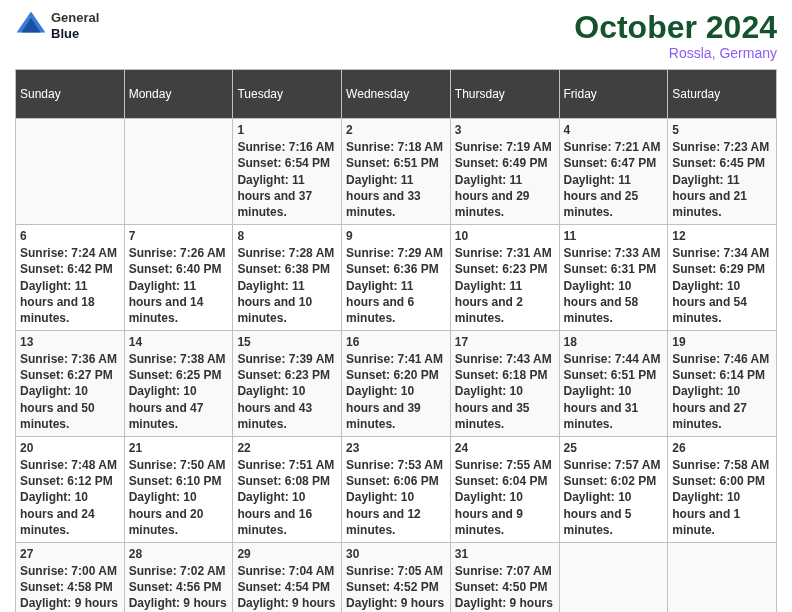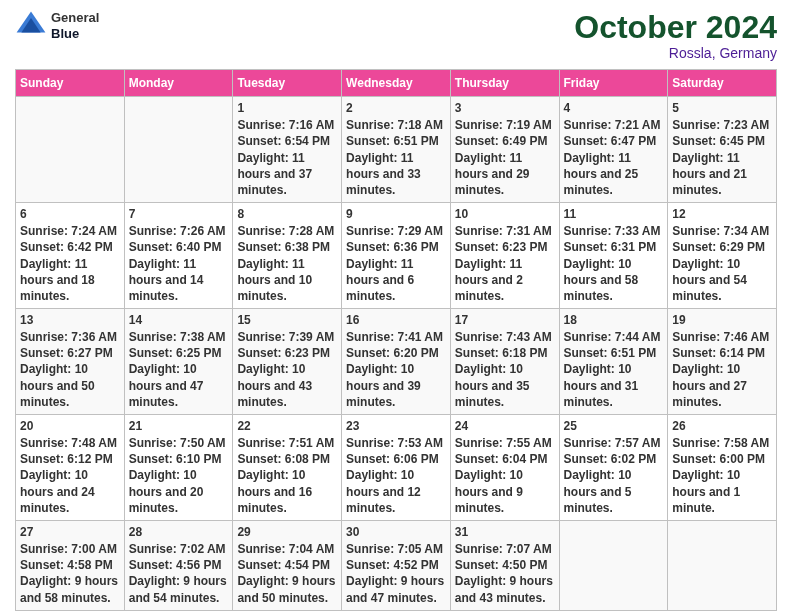--- a/index.html
+++ b/index.html
@@ -36,33 +36,33 @@
       text-align: right;
     }
     .month-year {
       font-size: 32px;
       font-weight: bold;
       color: #14532d;
       line-height: 1.1;
     }
     .location {
       font-size: 14px;
-      color: #4c1d95;
+      color: #8b5cf6;
     }
     table {
       width: 100%;
       border-collapse: collapse;
       table-layout: fixed;
     }
     thead tr th {
-      background-color: #ec4899;
+      background-color: #404040;
       color: #fff;
       font-size: 12px;
-      font-weight: bold;
-      padding: 6px 4px;
+      font-weight: normal;
+      padding: 17px 4px;
       text-align: left;
       border: 1px solid #c0c0c0;
     }
     tbody tr td {
       border: 1px solid #c0c0c0;
       vertical-align: top;
       padding: 4px 4px 4px 4px;
       font-size: 10.2px;
       color: #333;
       height: 88px;

